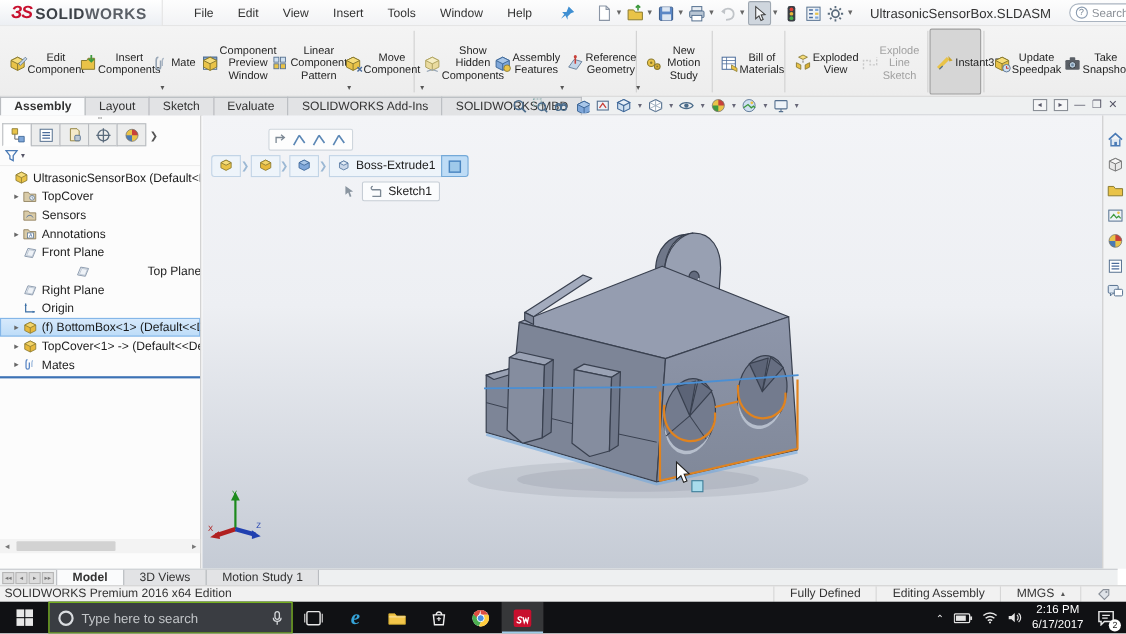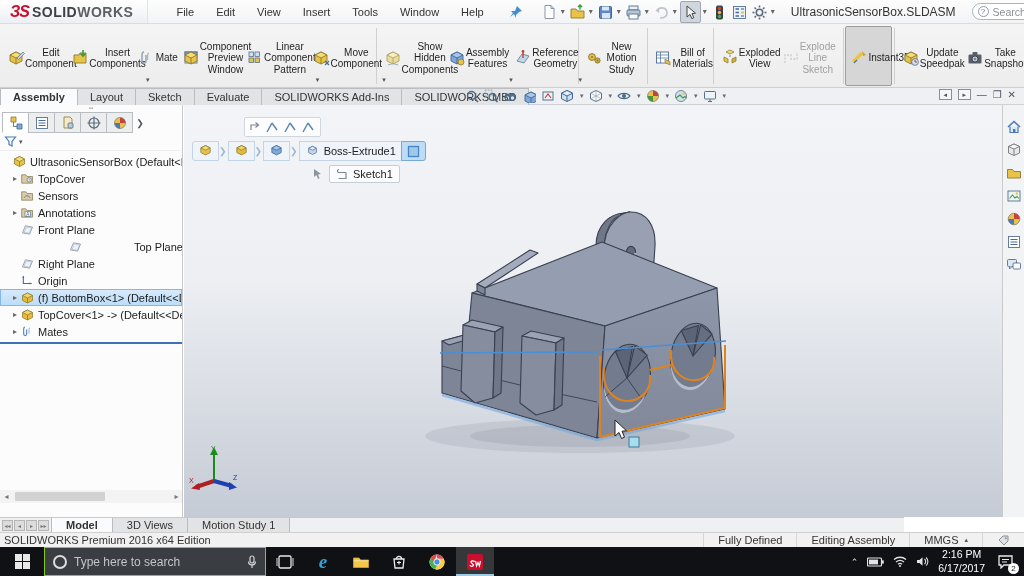--- a/index.html
+++ b/index.html
@@ -107,21 +107,21 @@
   #model { position:absolute; left:231px; top:85px; }
   #triad { position:absolute; left:4px; bottom:26px; }
 
   
   #taskpane { position:absolute; right:0; top:0; width:22px; height:412px; background:#f2f3f4;
     border-left:1px solid #cbcbcb; display:flex; flex-direction:column; align-items:center;
     padding-top:14px; gap:7px;}
   .tp-i { width:17px; height:16px; display:flex; align-items:center; justify-content:center;}
 
   
-  #sheetbar { position:absolute; left:0; top:517px; width:904px; height:15px; background:#eef0f1;
+  #sheetbar { position:absolute; left:0; top:517px; width:1016px; height:15px; background:#eef0f1;
     border-top:1px solid #c6c9cd; display:flex; align-items:stretch;}
   #sheetnav { display:flex; align-items:center; padding:0 2px; gap:1px;}
   #sheetnav span { width:11px; height:11px; background:#dcdcdc; border:1px solid #b5b5b5; color:#777;
     font-size:6px; display:flex; align-items:center; justify-content:center;}
   .stab { padding:1px 14px; border-right:1px solid #b9bcc0; border-left:1px solid #b9bcc0;
     background:#e2e3e5; display:flex; align-items:center; color:#333; margin-right:-1px;}
   .stab.active { background:#fafbfc; font-weight:bold;}
 
   
   #statusbar { position:absolute; left:0; top:532px; width:1024px; height:15px; background:#f1f1f1;

